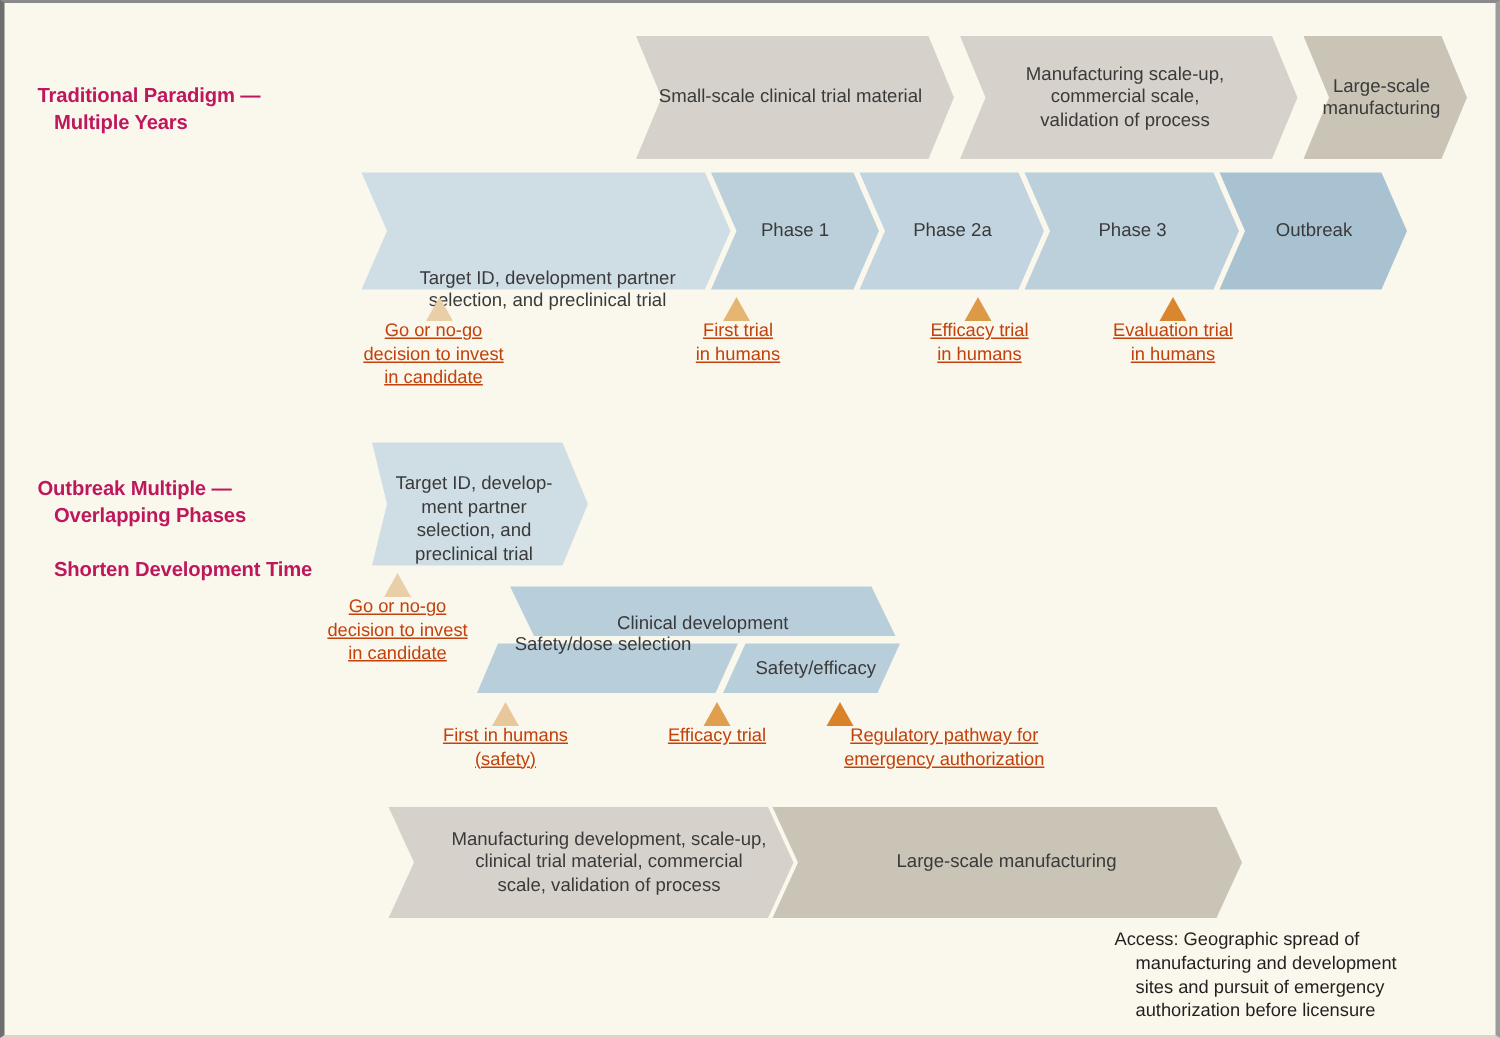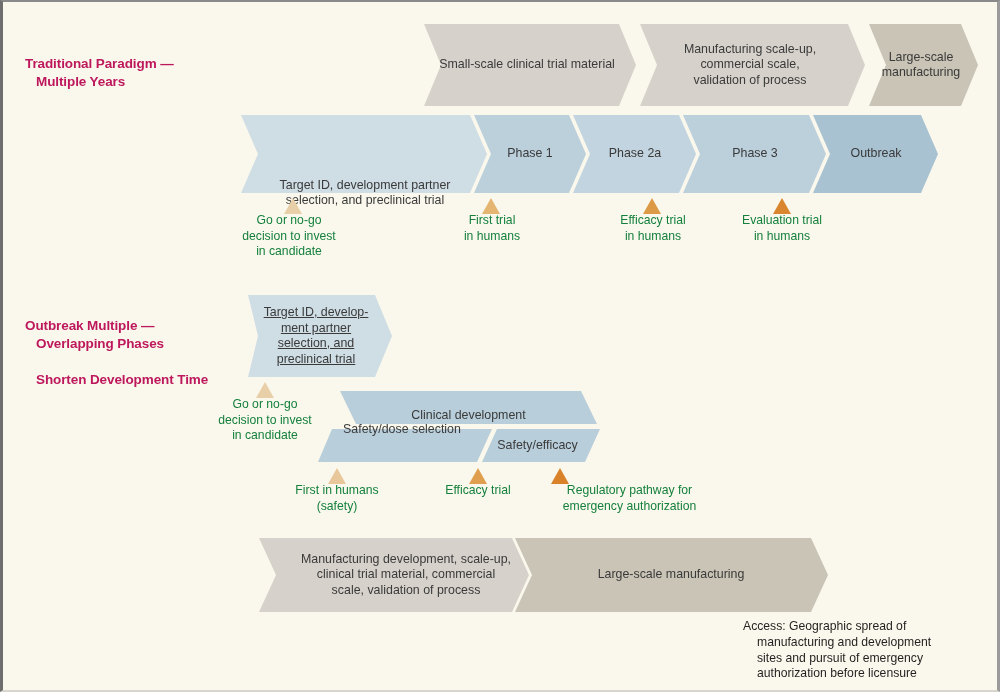--- a/index.html
+++ b/index.html
@@ -34,25 +34,26 @@
     display:flex;align-items:center;justify-content:center;
     text-align:center;
     color:#3a3a3a;
     font-size:12.4px;
     line-height:15.5px;
     box-sizing:border-box;
   }
   .shape span{display:block;padding:0 6px;white-space:pre-line;}
   .note{
     position:absolute;
-    color:#15803d;
+    color:#c2410c;
     font-size:12.2px;
     line-height:15.5px;
     text-align:center;
     white-space:pre-line;
+    text-decoration:underline;
   }
   .tri{position:absolute;width:0;height:0;}
   .accesstxt{
     position:absolute;
     color:#231f20;
     font-size:12.2px;
     line-height:15.8px;
     text-align:left;
     white-space:pre-line;
     text-indent:-14px;
@@ -130,21 +131,21 @@
 
   <div class="headline" style="left:22px;top:297px;width:230px;">
     <span>Outbreak Multiple —</span>
     <span class="ind">Overlapping Phases</span>
     <span class="ind">Shorten Development Time</span>
   </div>
 
   <svg class="layer">
     <polygon points="245,293 372,293 389,334 372,375 245,375 255,334" fill="#cfdde5"></polygon>
   </svg>
-  <div class="shape" style="left:249px;top:293px;width:128px;height:82px;text-decoration:underline;">
+  <div class="shape" style="left:249px;top:303px;width:128px;height:82px;">
     <span>Target ID, develop-
 ment partner
 selection, and
 preclinical trial</span>
   </div>
 
   <div class="tri" style="left:253px;top:380px;border-left:9px solid transparent;border-right:9px solid transparent;border-bottom:16px solid #e8cfa8;"></div>
   <div class="note" style="left:191px;top:395px;width:142px;">Go or no-go
 decision to invest
 in candidate</div>
@@ -153,21 +154,21 @@
     <polygon points="337,389 578,389 594,422 353,422" fill="#b9cedb"></polygon>
     <polygon points="329,427 489,427 474,460 315,460" fill="#b9cedb"></polygon>
     <polygon points="494,427 597,427 582,460 479,460" fill="#b9cedb"></polygon>
   </svg>
   <div class="shape" style="left:345px;top:389px;width:241px;height:49px;">
     <span>Clinical development</span>
   </div>
   <div class="shape" style="left:320px;top:411px;width:158px;height:33px;">
     <span>Safety/dose selection</span>
   </div>
-  <div class="shape" style="left:482px;top:427px;width:105px;height:33px;">
+  <div class="shape" style="left:482px;top:427px;width:105px;height:33px;justify-content:flex-end;">
     <span>Safety/efficacy</span>
   </div>
 
   <div class="tri" style="left:325px;top:466px;border-left:9px solid transparent;border-right:9px solid transparent;border-bottom:16px solid #e8c79b;"></div>
   <div class="note" style="left:263px;top:481px;width:142px;">First in humans
 (safety)</div>
 
   <div class="tri" style="left:466px;top:466px;border-left:9px solid transparent;border-right:9px solid transparent;border-bottom:16px solid #e09f4e;"></div>
   <div class="note" style="left:411px;top:481px;width:128px;">Efficacy trial</div>
 

